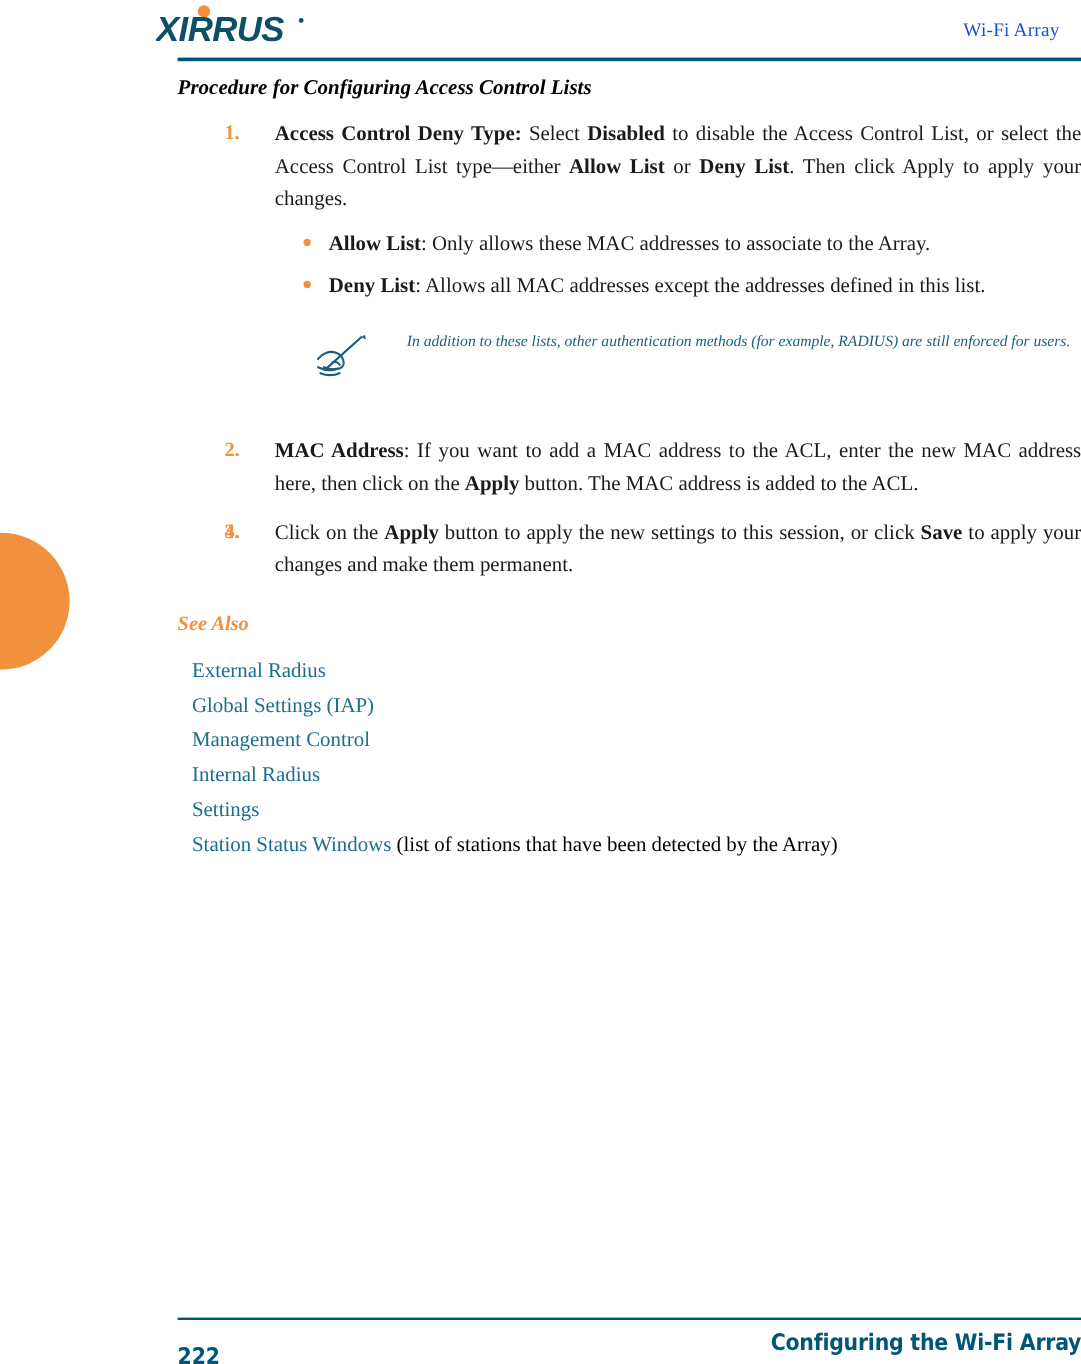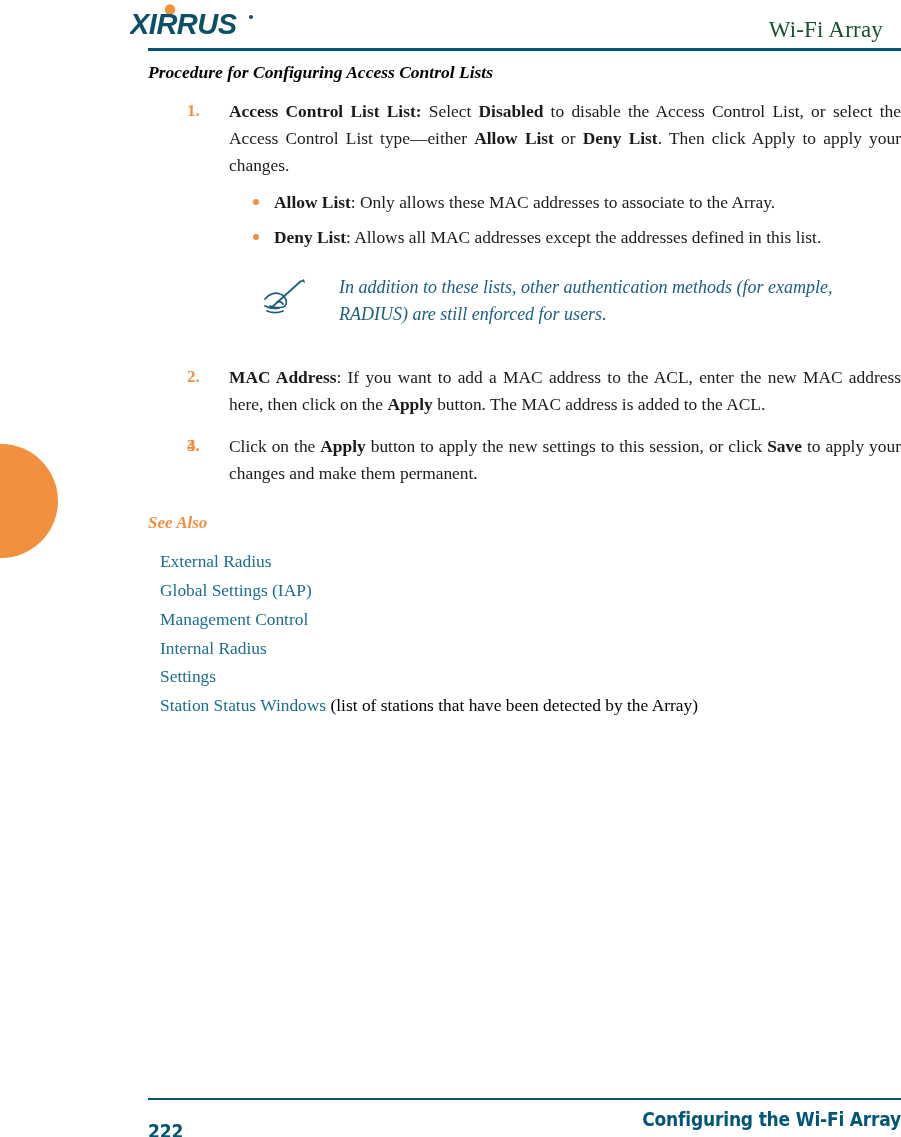--- a/index.html
+++ b/index.html
@@ -50,22 +50,22 @@
     top: 4px;
     width: 170px;
     height: 36px;
   }
   .logo-svg { display: block; }
   .header-title {
     position: absolute;
     right: 0;
     top: 17px;
     font-family: "Liberation Serif", "DejaVu Serif", serif;
-    font-size: 23px;
-    color: #14532d;
+    font-size: 16px;
+    color: #1d4ed8;
     letter-spacing: 0.2px;
     white-space: nowrap;
   }
   .header-rule {
     position: absolute;
     left: 148px;
     top: 48px;
     width: 753px;
     height: 3px;
     background: #015677;
@@ -148,21 +148,21 @@
   }
   .note-icon {
     position: absolute;
     left: 28px;
     top: 4px;
     width: 50px;
     height: 40px;
   }
   .note-text {
     font-style: italic;
-    font-size: 18px;
+    font-size: 13px;
     line-height: 1.52;
     color: #1b5e7e;
     text-align: left;
   }
 
   .gap-after-note { height: 26px; }
 
   
   .see-also-wrap { margin-top: 26px; }
   .see-also-title {
@@ -232,21 +232,21 @@
   </div>
   <div class="header-rule"></div>
 
   <div class="content">
 
     <div class="proc-heading">Procedure for Configuring Access Control Lists</div>
 
     <ol class="steps">
       <li class="tight">
         <span class="num">1.</span>
-        <span class="rich"><span class="b">Access Control List List:</span><span> Select </span><span class="b">Disabled</span><span> to disable the Access Control List, or select the Access Control List type—either </span><span class="b">Allow List</span><span> or </span><span class="b">Deny List</span><span>. Then click Apply to apply your changes.</span></span>
+        <span class="rich"><span class="b">Access Control Deny Type:</span><span> Select </span><span class="b">Disabled</span><span> to disable the Access Control List, or select the Access Control List type—either </span><span class="b">Allow List</span><span> or </span><span class="b">Deny List</span><span>. Then click Apply to apply your changes.</span></span>
 
         <ul class="bullets">
           <li>
             <span class="dot"></span>
             <span class="rich"><span class="b">Allow List</span><span>: Only allows these MAC addresses to associate to the Array.</span></span>
           </li>
           <li>
             <span class="dot"></span>
             <span class="rich"><span class="b">Deny List</span><span>: Allows all MAC addresses except the addresses defined in this list.</span></span>
           </li>

